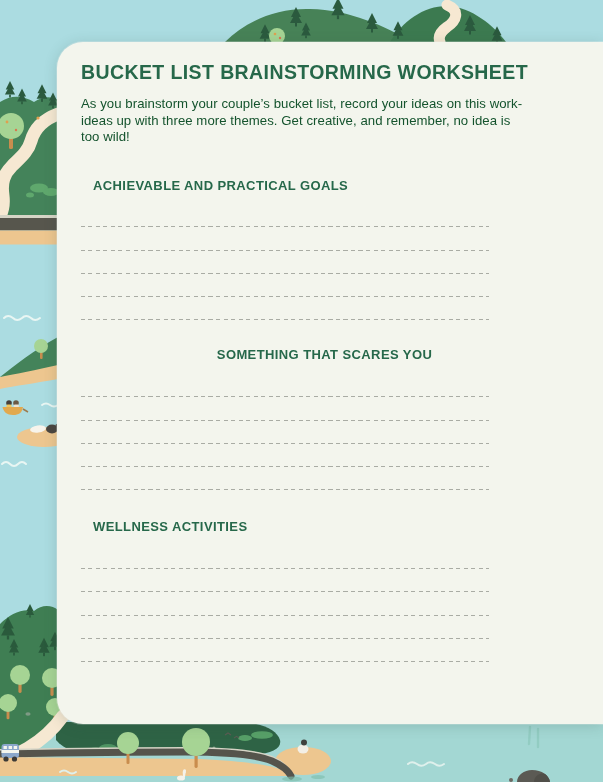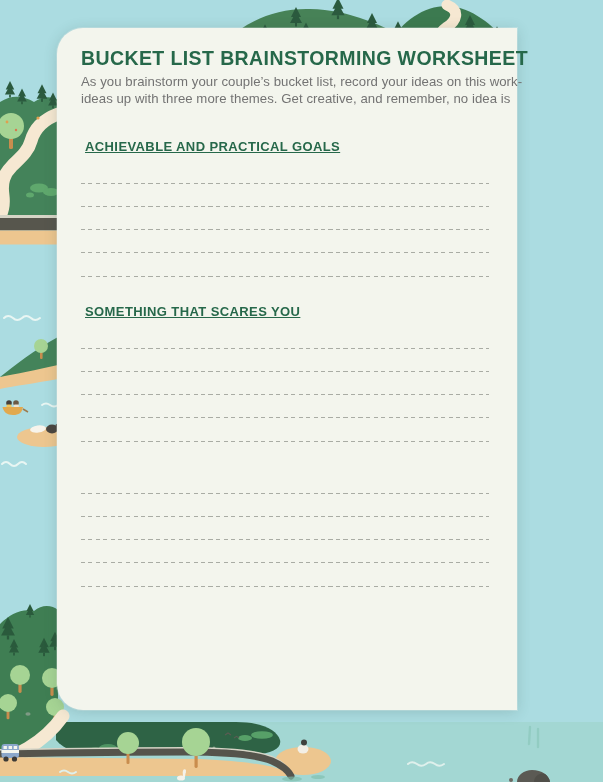--- a/index.html
+++ b/index.html
@@ -2,38 +2,38 @@
 <html><head>
 <meta charset="utf-8">
 <style>
   html,body{margin:0;padding:0;}
   body{
     width:603px;height:782px;position:relative;overflow:hidden;
     font-family:"Liberation Sans",sans-serif;background:#abdce1;
   }
   .scene{position:absolute;inset:0;z-index:0;}
   .card{
-    position:absolute;left:57px;top:28px;width:460px;height:682px;
+    position:absolute;left:57px;top:42px;width:546px;height:682px;
     background:#f3f5ed;border-radius:26px 0 0 26px;
     box-shadow:0 2px 14px rgba(50,80,70,.20), 0 0 0 1px rgba(255,255,255,.25);
     z-index:1;box-sizing:border-box;padding:18px 35px 0 24px;
   }
   .title{
     margin:0;font-size:19.5px;font-weight:bold;letter-spacing:.4px;
     color:#26684a;white-space:nowrap;line-height:24px;
   }
-  .intro{margin-top:4px;width:424px;color:#737373;font-size:13.2px;line-height:16.5px;letter-spacing:.05px;}
+  .intro{margin-top:12px;width:424px;color:#14532d;font-size:13.2px;line-height:16.5px;letter-spacing:.05px;}
   .intro div{white-space:nowrap;}
   .section{margin-top:30px;}
   .section.s1{margin-top:32px;}
-  .section.s2{margin-top:27px;}
+  .section.s2{margin-top:27px;text-align:center;}
   .section.s3{margin-top:29px;}
   .section h2{
-    margin:4px;font-size:13px;font-weight:bold;letter-spacing:.4px;
-    color:#26684a;line-height:15px;white-space:nowrap;text-decoration:underline;
+    margin:12px;font-size:13px;font-weight:bold;letter-spacing:.4px;
+    color:#26684a;line-height:15px;white-space:nowrap;
   }
   .lines{margin-top:7px;width:408px;}
   .section.s3 .lines{margin-top:3px;}
   .writing-line{
     height:23.2px;
     background:repeating-linear-gradient(to right,#a9aca4 0 4px,transparent 4px 7.5px) left bottom / 100% 1.3px no-repeat;
   }
 </style>
 </head>
 <body>
@@ -231,20 +231,21 @@
     <circle cx="511" cy="780" r="2" fill="#6b6a64"></circle>
   </g>
 </svg>
 
 <div class="card">
   <h1 class="title">BUCKET LIST BRAINSTORMING WORKSHEET</h1>
 
   <div class="intro">
     <div>As you brainstorm your couple’s bucket list, record your ideas on this work-</div>
     <div>ideas up with three more themes. Get creative, and remember, no idea is</div>
+    <div>too wild!</div>
   </div>
 
   <div class="section s1">
     <h2>ACHIEVABLE AND PRACTICAL GOALS</h2>
     <div class="lines">
       <div class="writing-line"></div>
       <div class="writing-line"></div>
       <div class="writing-line"></div>
       <div class="writing-line"></div>
       <div class="writing-line"></div>
@@ -256,20 +257,21 @@
     <div class="lines">
       <div class="writing-line"></div>
       <div class="writing-line"></div>
       <div class="writing-line"></div>
       <div class="writing-line"></div>
       <div class="writing-line"></div>
     </div>
   </div>
 
   <div class="section s3">
+    <h2>WELLNESS ACTIVITIES</h2>
     <div class="lines">
       <div class="writing-line"></div>
       <div class="writing-line"></div>
       <div class="writing-line"></div>
       <div class="writing-line"></div>
       <div class="writing-line"></div>
     </div>
   </div>
 </div>
 

